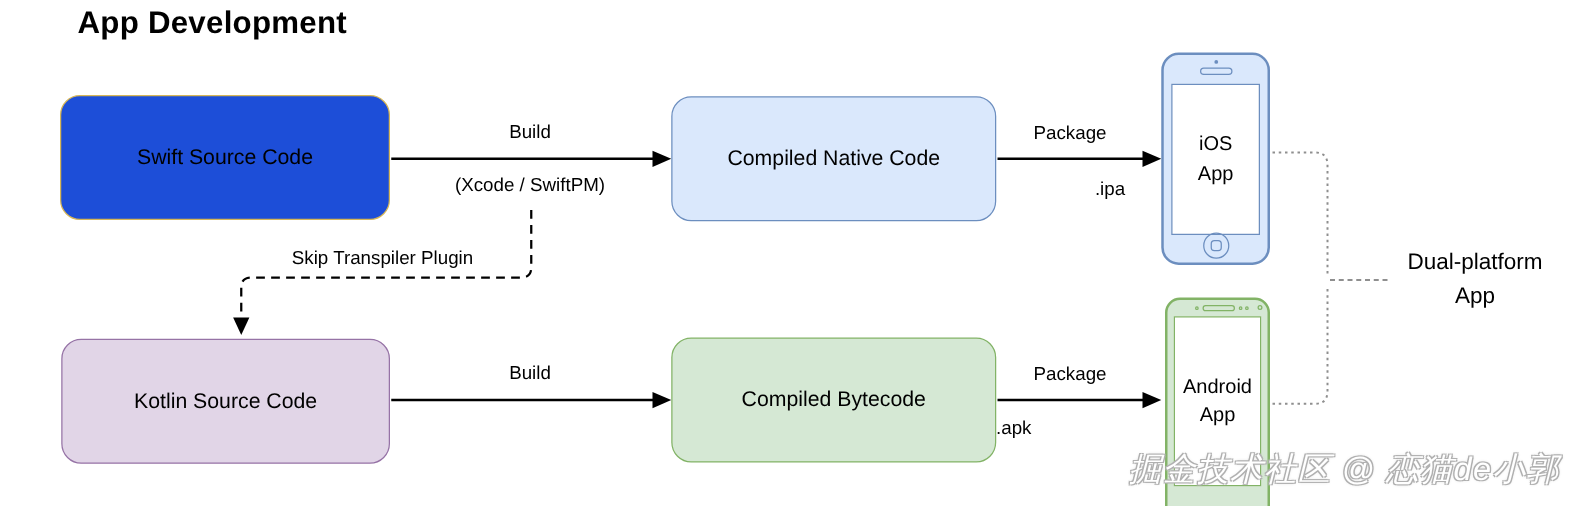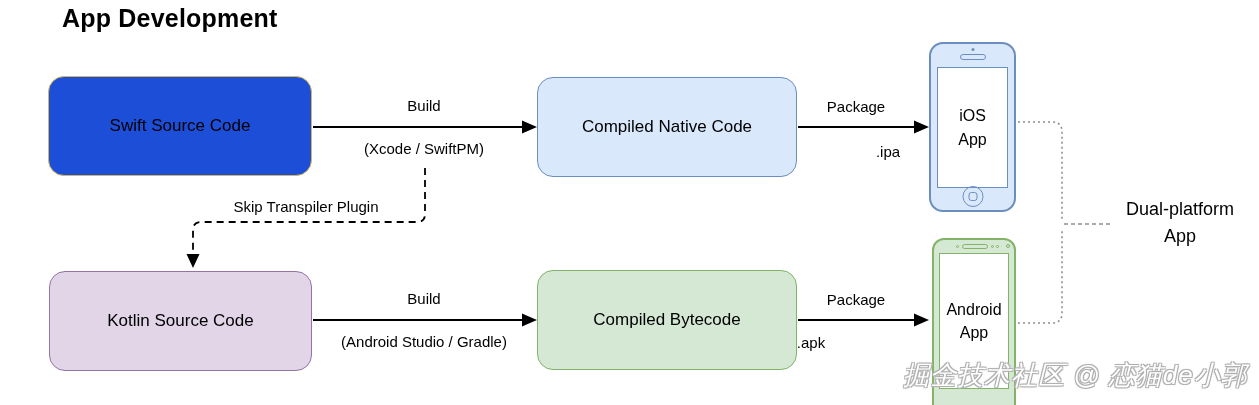--- a/index.html
+++ b/index.html
@@ -106,21 +106,20 @@
   <div class="node node-bytecode">
     <span>Compiled Bytecode</span>
   </div>
 
   <div class="edge-label" style="left:424px;top:97px;">Build</div>
   <div class="edge-label" style="left:424px;top:140px;">(Xcode / SwiftPM)</div>
   <div class="edge-label" style="left:856px;top:98px;">Package</div>
   <div class="edge-label" style="left:856px;top:143px;margin-left:32px;">.ipa</div>
   <div class="edge-label" style="left:306px;top:198px;">Skip Transpiler Plugin</div>
   <div class="edge-label" style="left:424px;top:290px;">Build</div>
-  <div class="edge-label" style="left:424px;top:333px;">(Android Studio / Gradle)</div>
   <div class="edge-label" style="left:856px;top:291px;">Package</div>
   <div class="edge-label" style="left:811px;top:334px;text-align:center;">.apk</div>
 
   <div class="phone phone-ios">
     <div class="ios-camera"></div>
     <div class="ios-speaker"></div>
     <div class="screen">
       <div>
         <div>iOS</div>
         <div>App</div>

